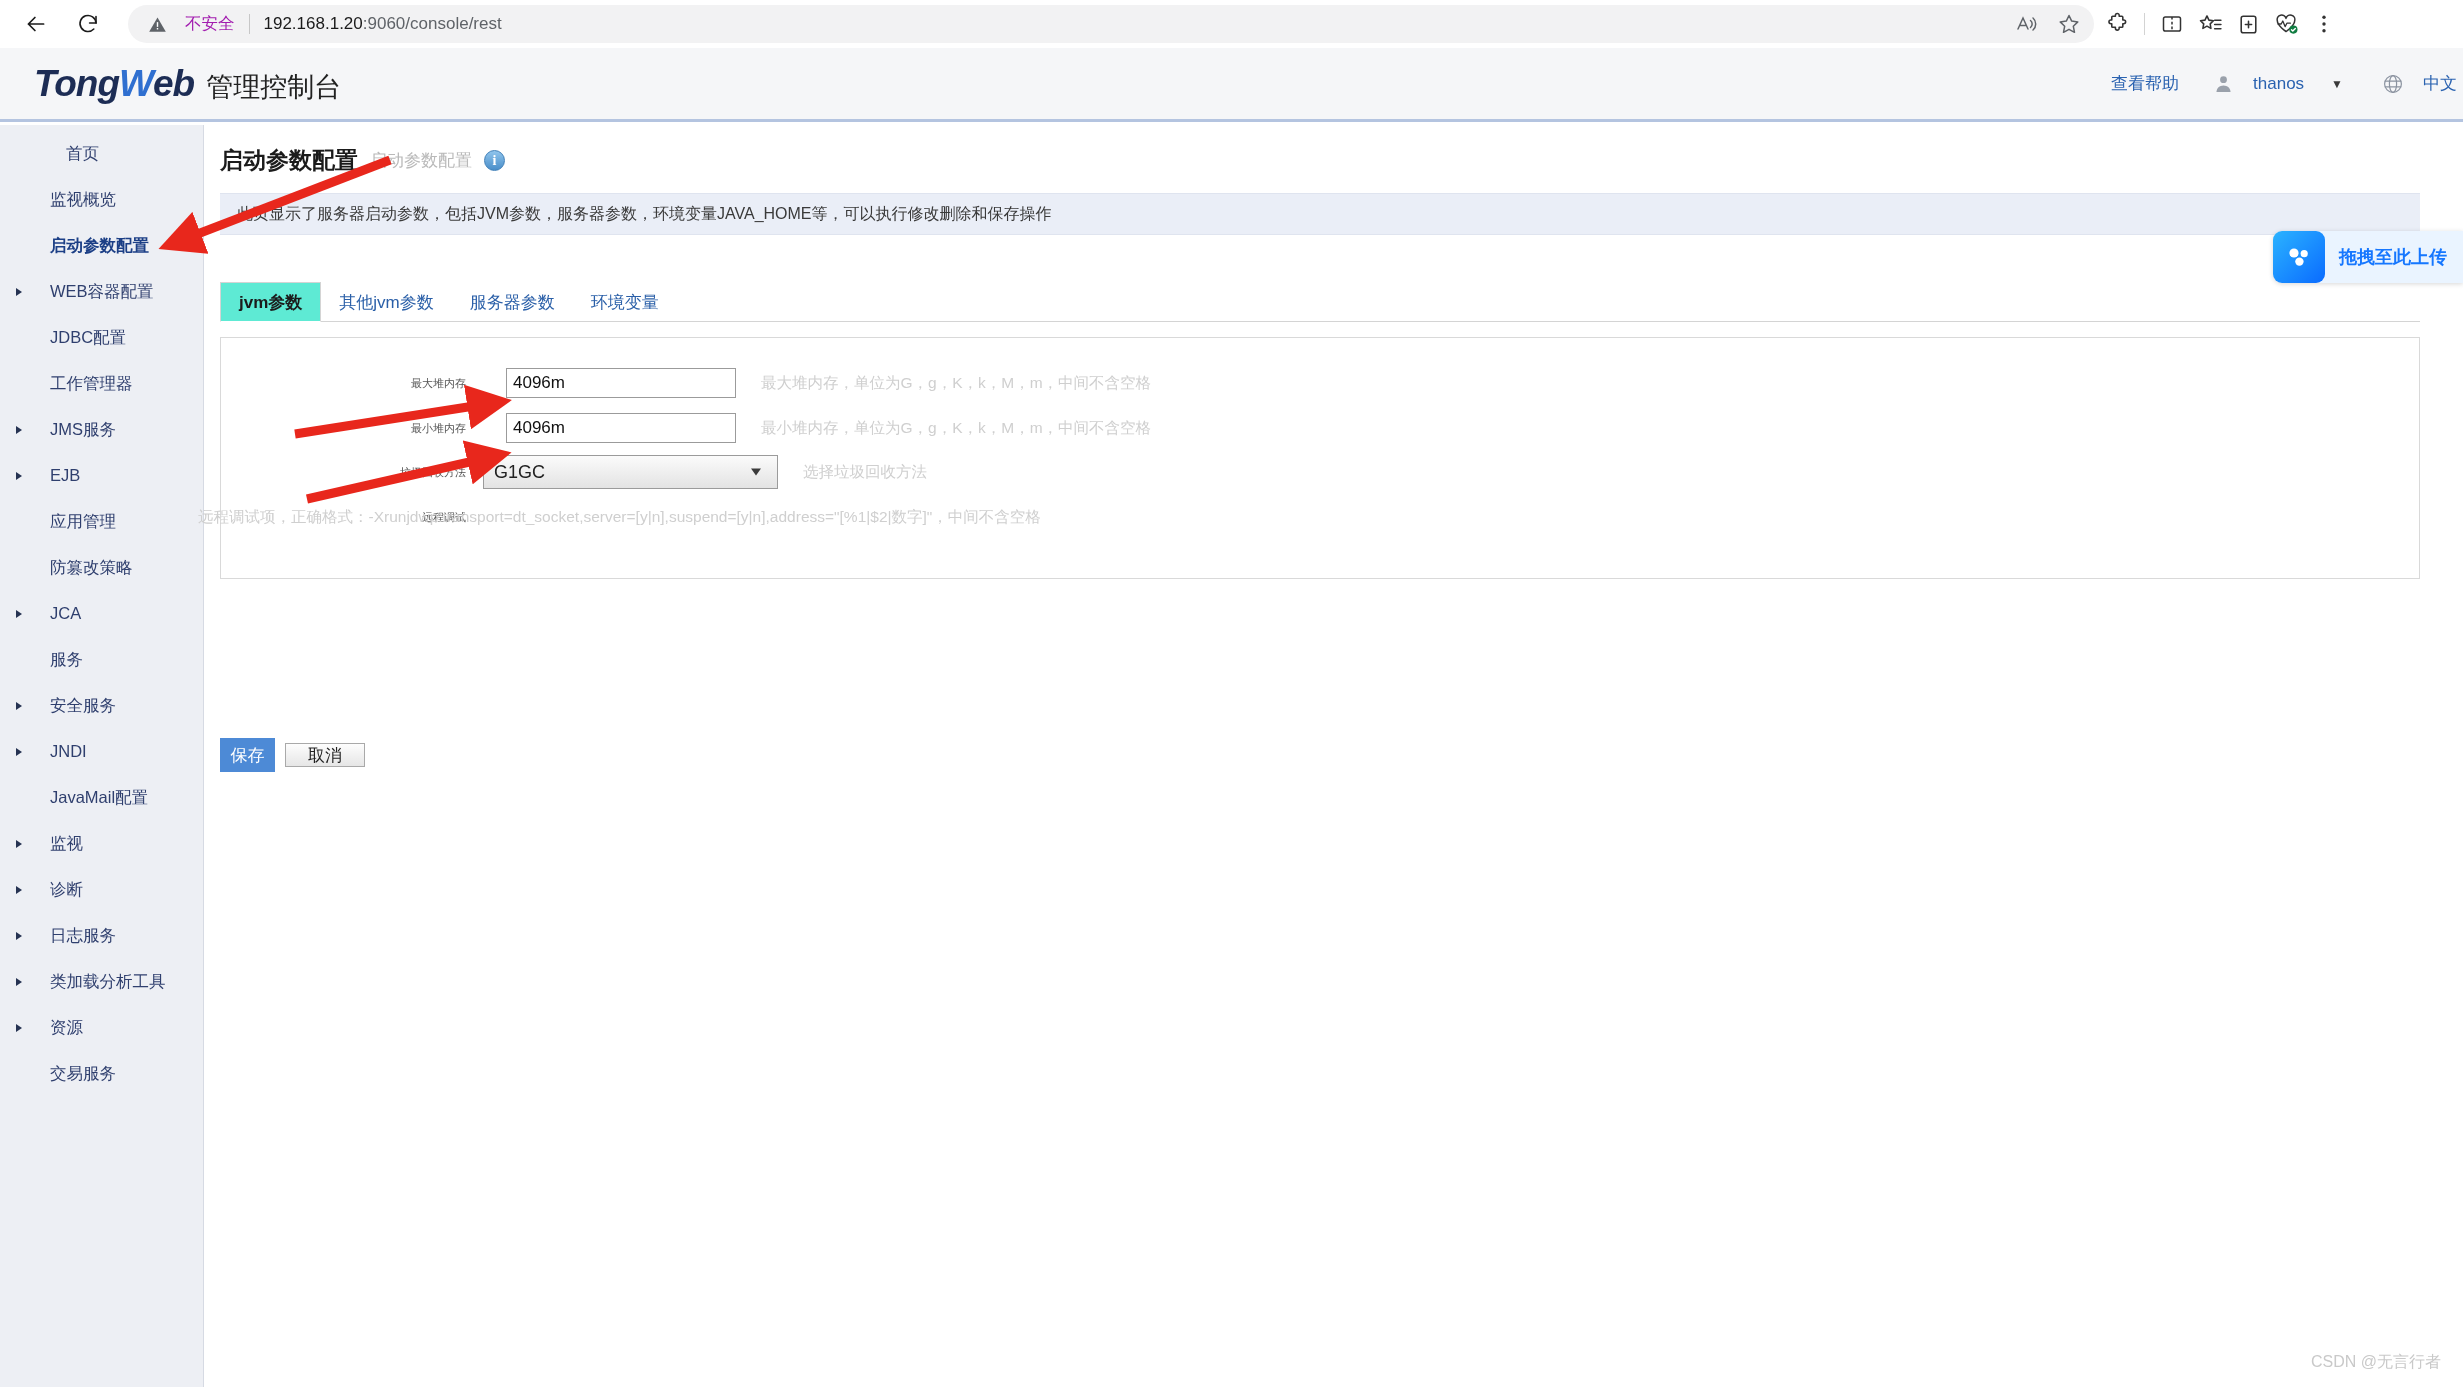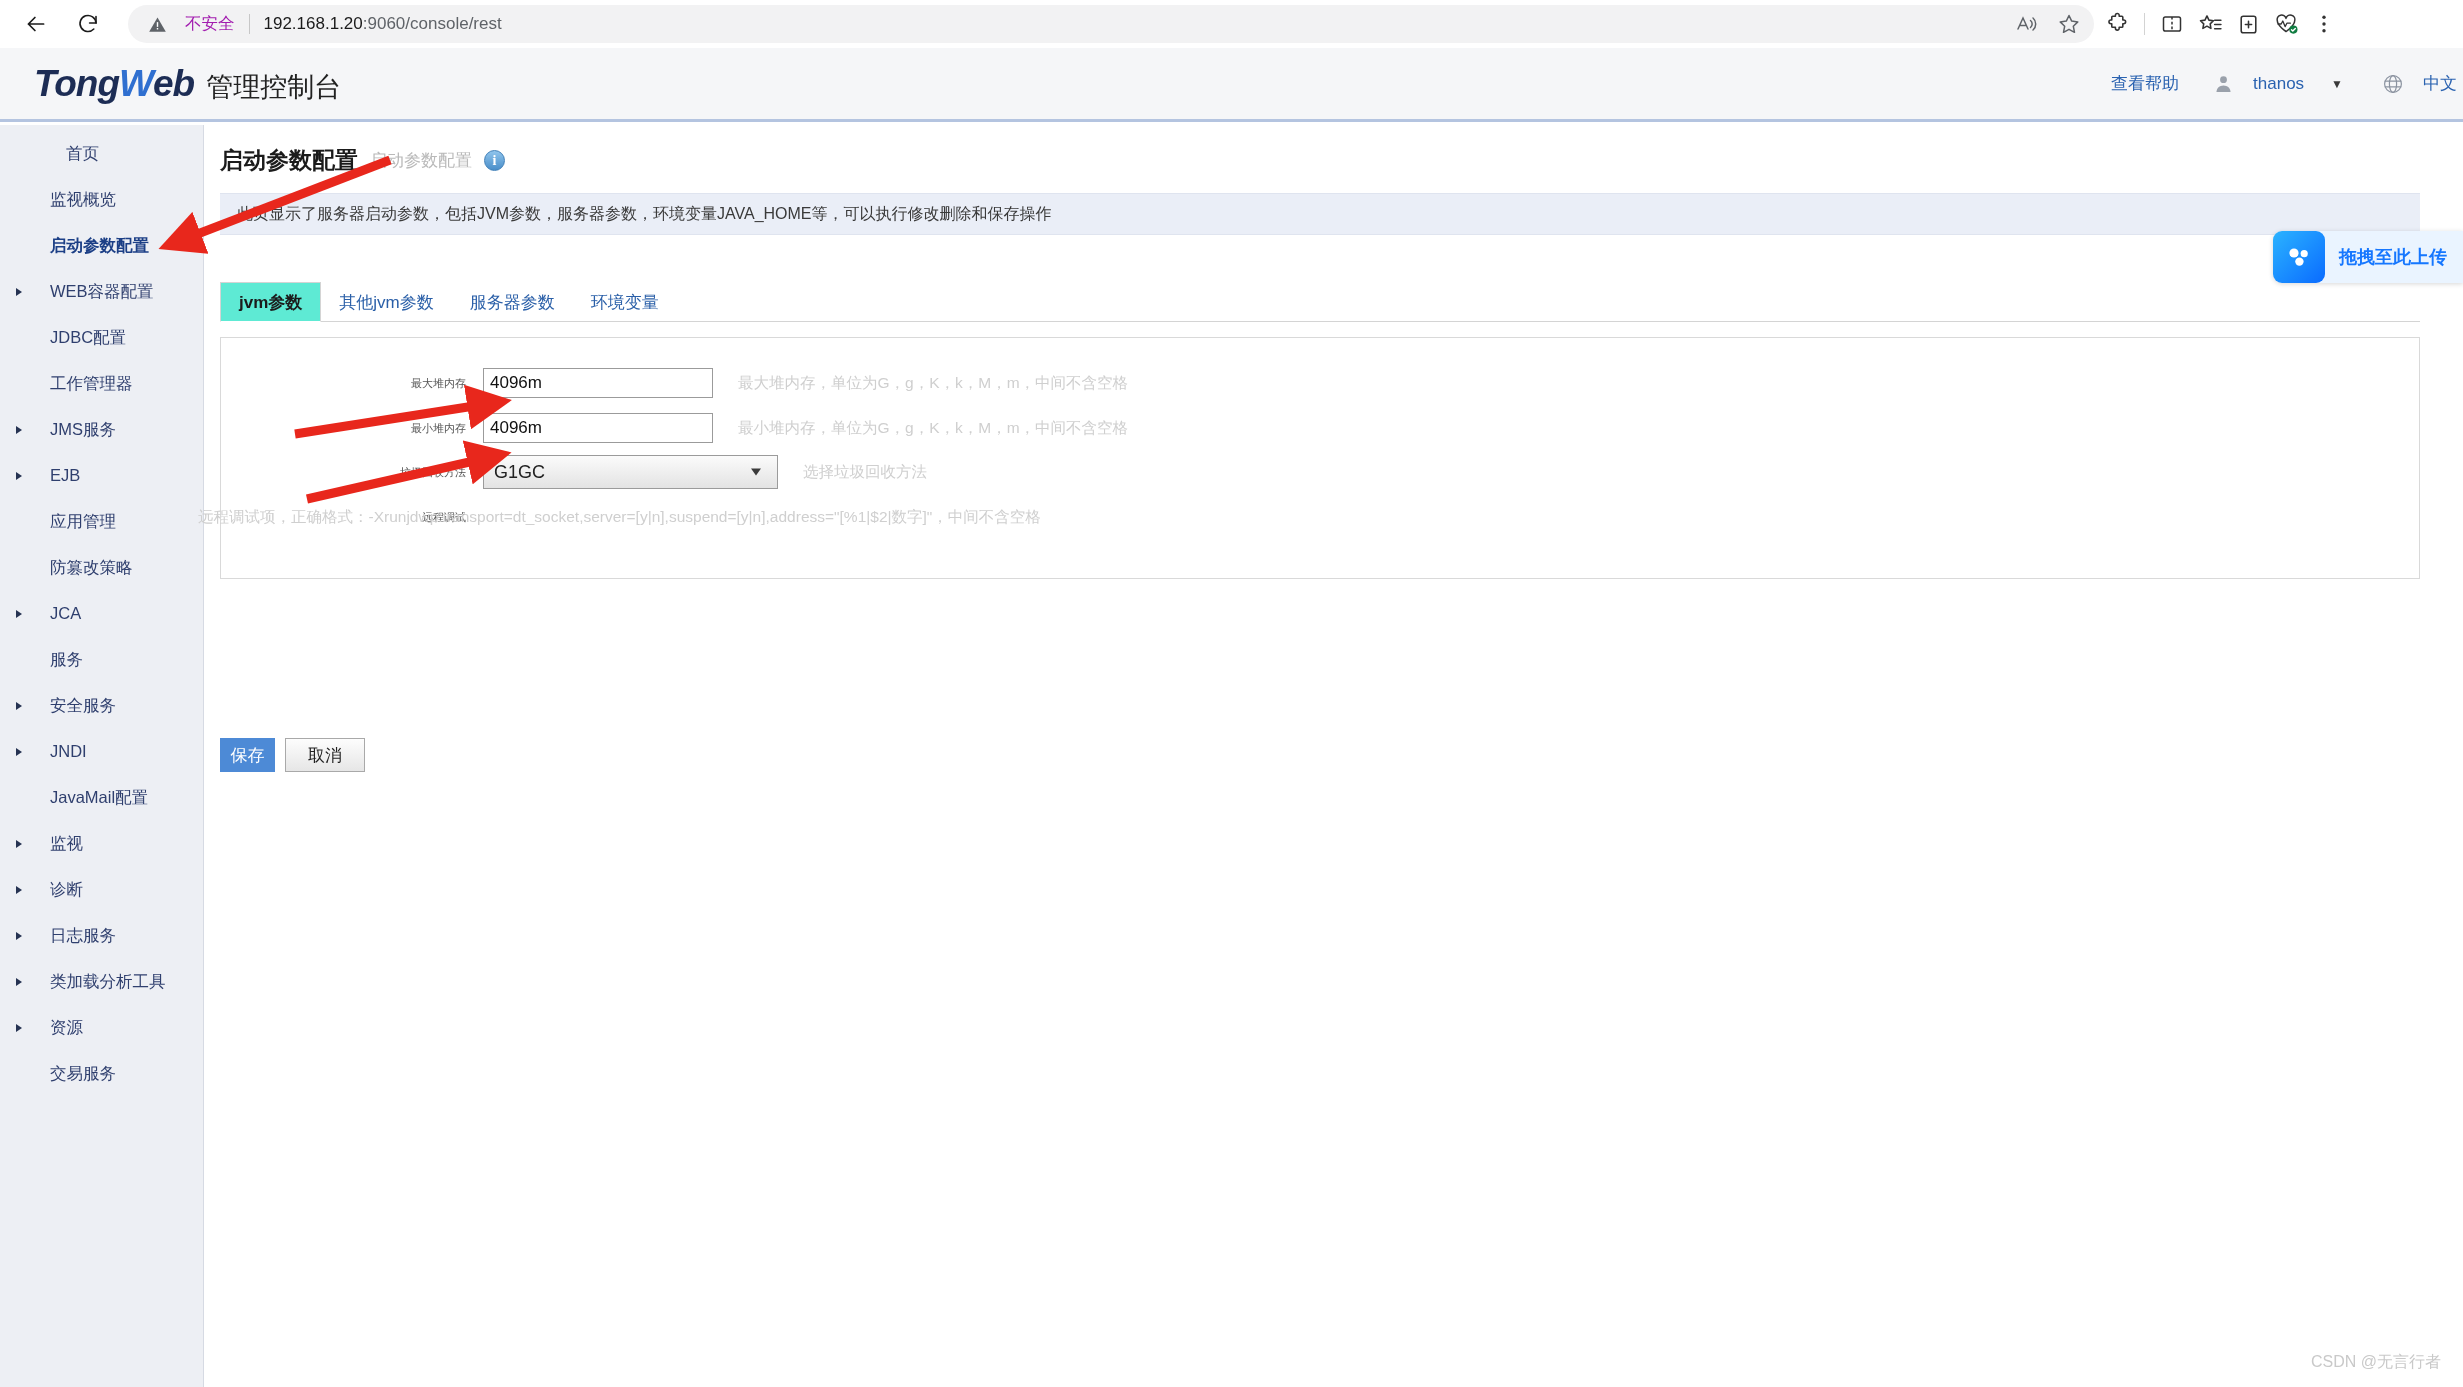--- a/index.html
+++ b/index.html
@@ -211,21 +211,21 @@
   .text-input {
     height: 30px;
     border: 1px solid #9b9b9b;
     font-size: 17px;
     color: #111;
     padding: 0 6px;
     background: #fff;
     font-family: "Liberation Sans", sans-serif;
     outline: none;
   }
-  #input-max-heap, #input-min-heap { width: 230px; }
+  #input-max-heap, #input-min-heap { width: 230px; margin-left: 23px; }
   #input-remote-debug { width: 555px; font-size: 15.5px; }
   #select-gc {
     width: 295px; height: 34px;
     border: 1px solid #9b9b9b;
     background: linear-gradient(#fbfbfb, #e3e3e3);
     font-size: 18px; color: #222;
     display: flex; align-items: center;
     padding: 0 10px;
     position: relative;
   }
@@ -252,21 +252,21 @@
   #save-button {
     width: 55px; height: 34px;
     background: #4d8ad6;
     color: #ffffff;
     font-size: 17px;
     border: none;
     display: flex; align-items: center; justify-content: center;
     font-family: "Liberation Sans", sans-serif;
   }
   #cancel-button {
-    width: 80px; height: 34px;
+    width: 80px; height: 24px;
     background: linear-gradient(#fdfdfd, #e6e6e6);
     border: 1px solid #a9a9a9;
     color: #222;
     font-size: 17px;
     display: flex; align-items: center; justify-content: center;
     font-family: "Liberation Sans", sans-serif;
   }
 
   
   #upload-widget {

